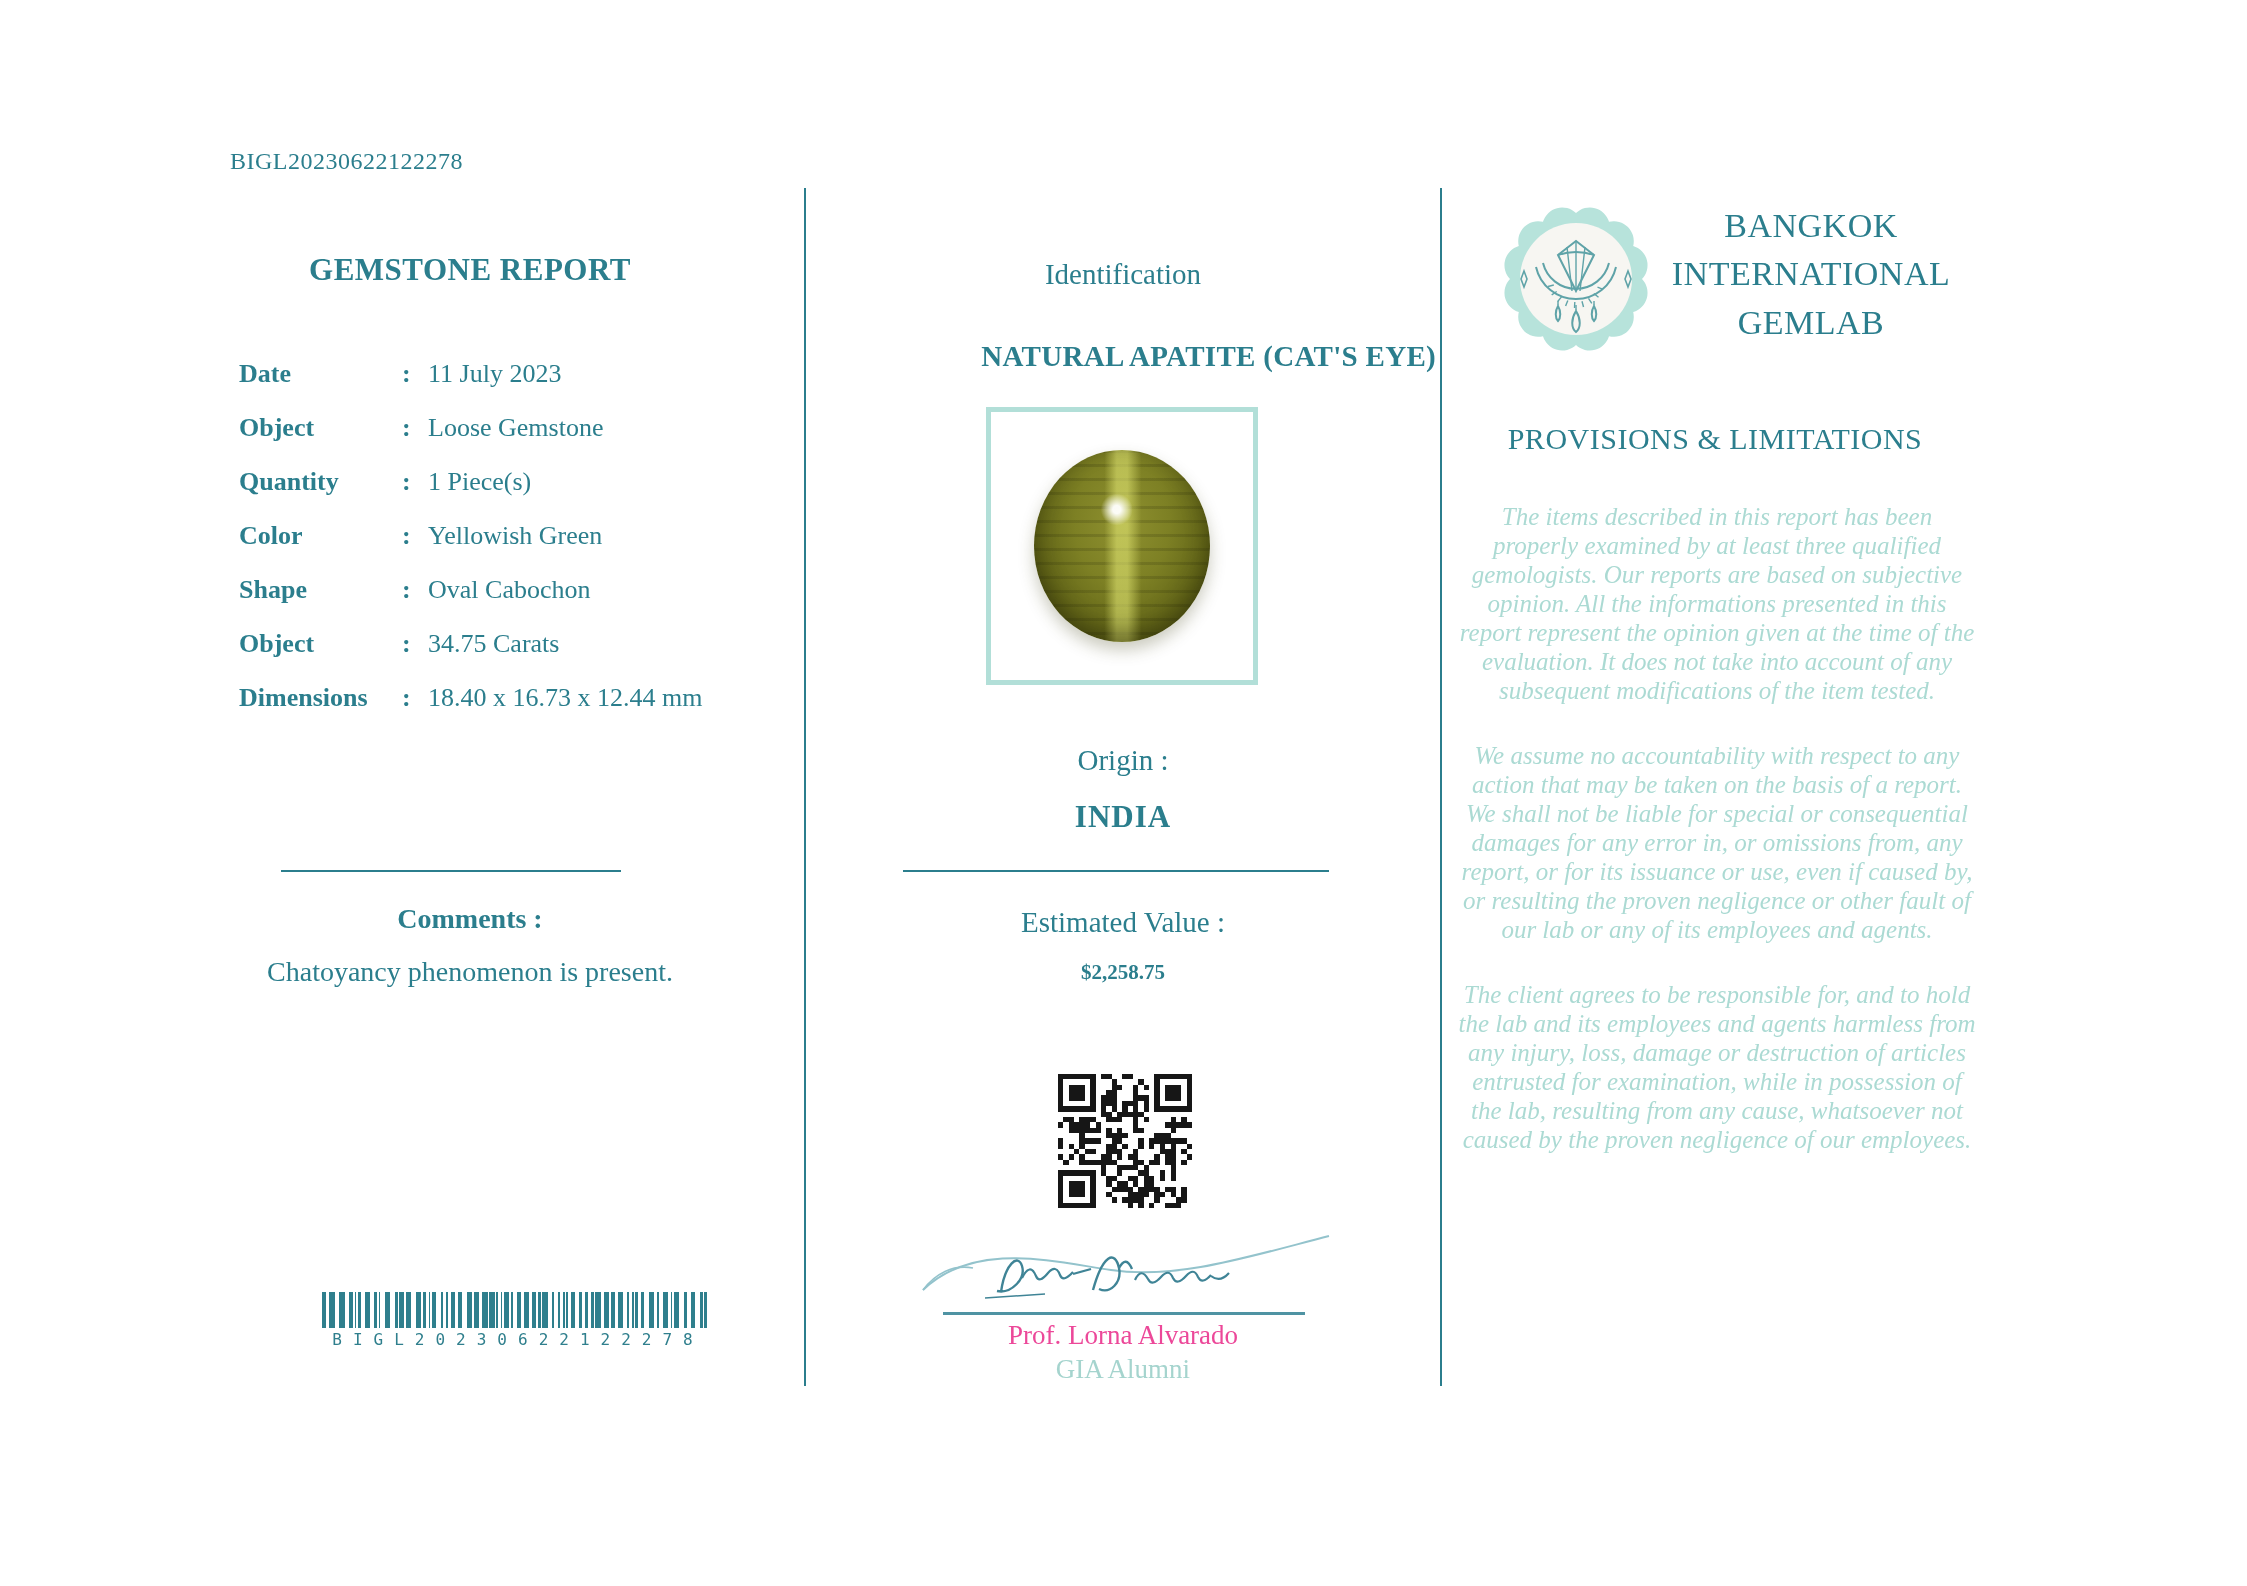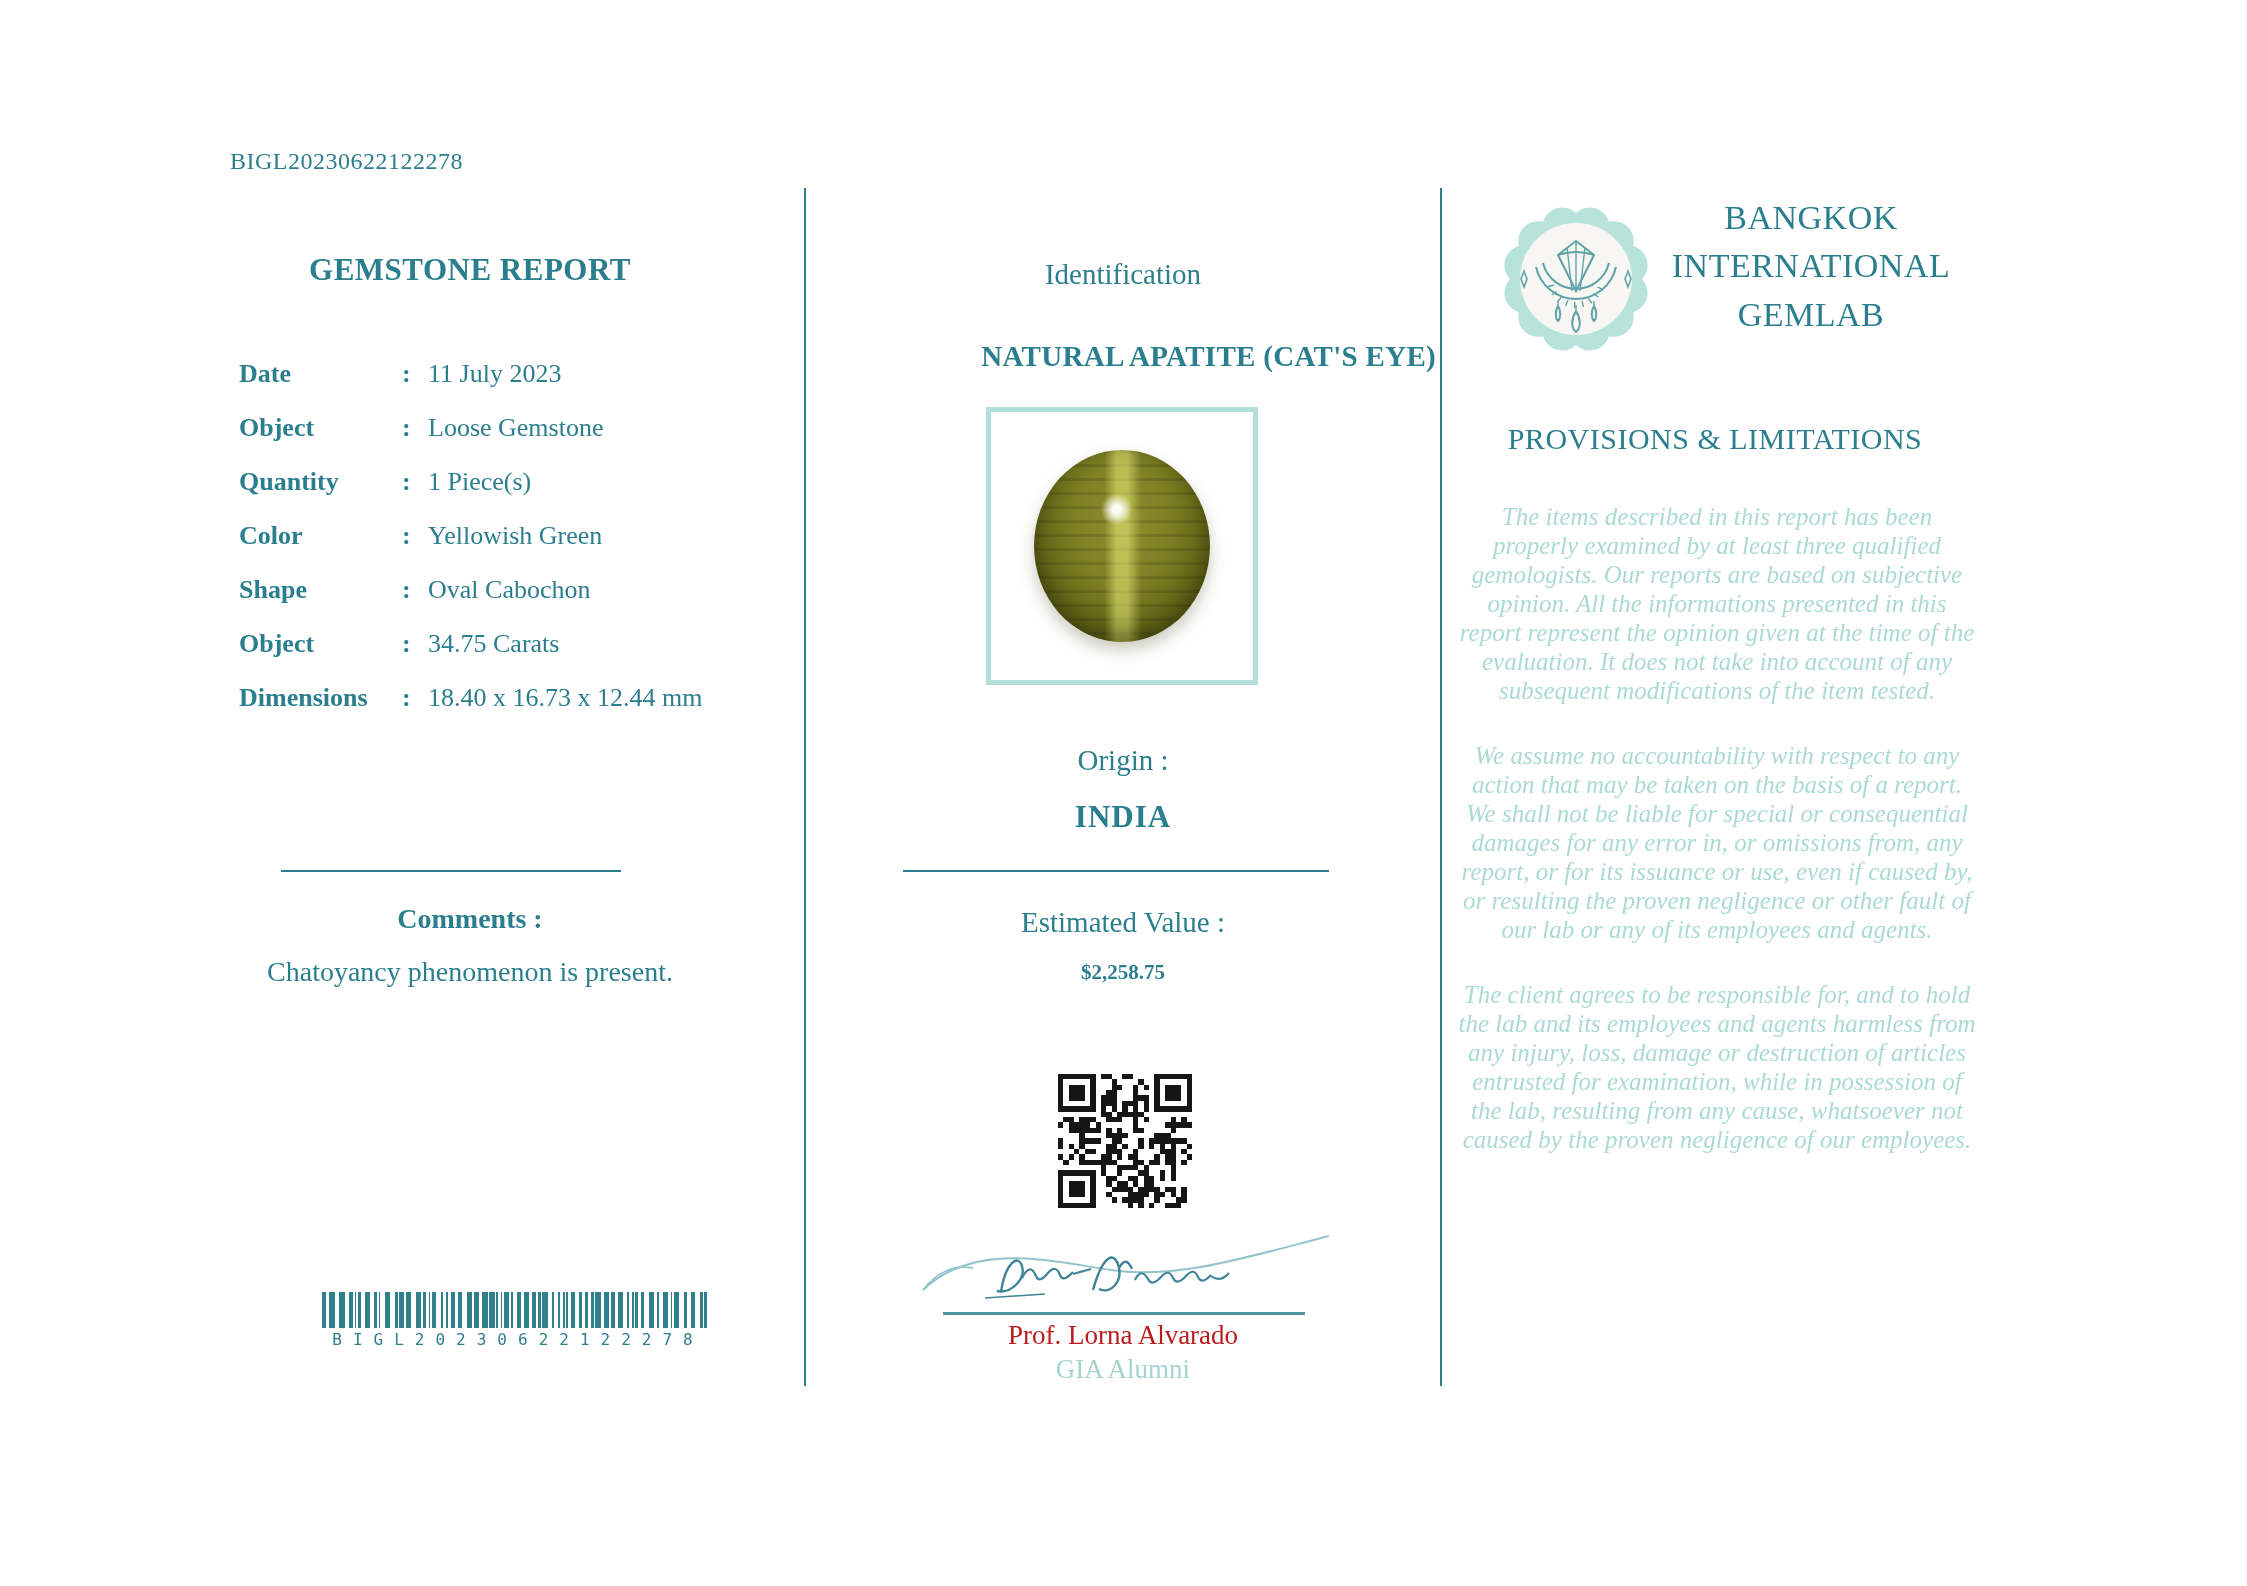--- a/index.html
+++ b/index.html
@@ -47,26 +47,26 @@
       radial-gradient(ellipse at 50% 38%, #8f9130 0%, #7d8024 38%, #636618 68%, #43460f 100%);
     box-shadow:0 8px 16px rgba(70,70,25,.28), inset 0 -10px 22px rgba(30,32,4,.45);}
   #origin-label{left:923px;top:744px;width:400px;font-size:29px;}
   #origin-value{left:923px;top:799px;width:400px;font-size:31px;font-weight:bold;letter-spacing:1px;}
   #value-divider{left:903px;top:870px;width:426px;height:2px;background:#2b7e8d;}
   #estimated-label{left:898px;top:906px;width:450px;font-size:29px;}
   #estimated-value{left:898px;top:960px;width:450px;font-size:21px;font-weight:bold;}
   #qr{left:1058px;top:1074px;width:134px;height:134px;}
   #signature{left:915px;top:1226px;width:420px;height:88px;}
   #signature-rule{left:943px;top:1312px;width:362px;height:3px;background:#4f93a3;}
-  #signatory-name{left:898px;top:1320px;width:450px;font-size:27px;color:#b91c1c;}
+  #signatory-name{left:898px;top:1320px;width:450px;font-size:27px;color:#ec4899;}
   #signatory-credential{left:898px;top:1354px;width:450px;font-size:27px;color:#a5d4ce;}
 
   
   #logo{left:1500px;top:203px;width:152px;height:152px;}
-  #lab-name{left:1656px;top:194px;width:310px;font-size:34px;line-height:1.42;letter-spacing:.5px;}
+  #lab-name{left:1656px;top:202px;width:310px;font-size:34px;line-height:1.42;letter-spacing:.5px;}
   #provisions-title{left:1450px;top:422px;width:530px;font-size:30px;letter-spacing:.5px;}
   #provisions{left:1458px;top:502px;width:518px;}
   #provisions p{margin:0 0 36px 0;font-style:italic;font-size:25px;line-height:29px;
     text-align:center;color:#abdad3;}
 </style>
 </head>
 <body>
 
 <div class="abs" id="report-number">BIGL20230622122278</div>
 

